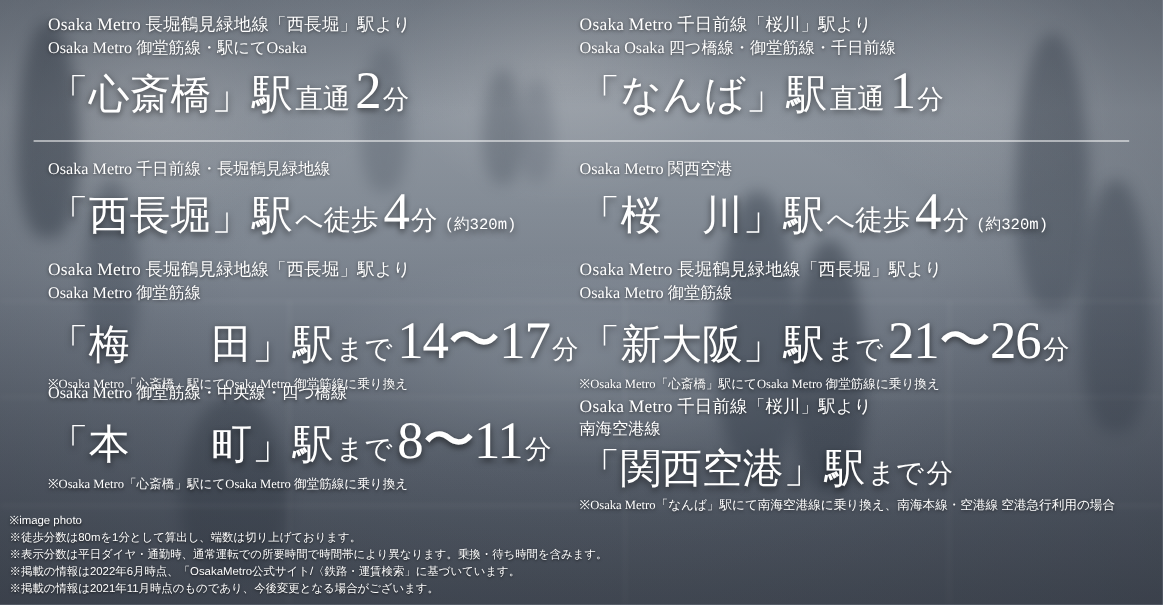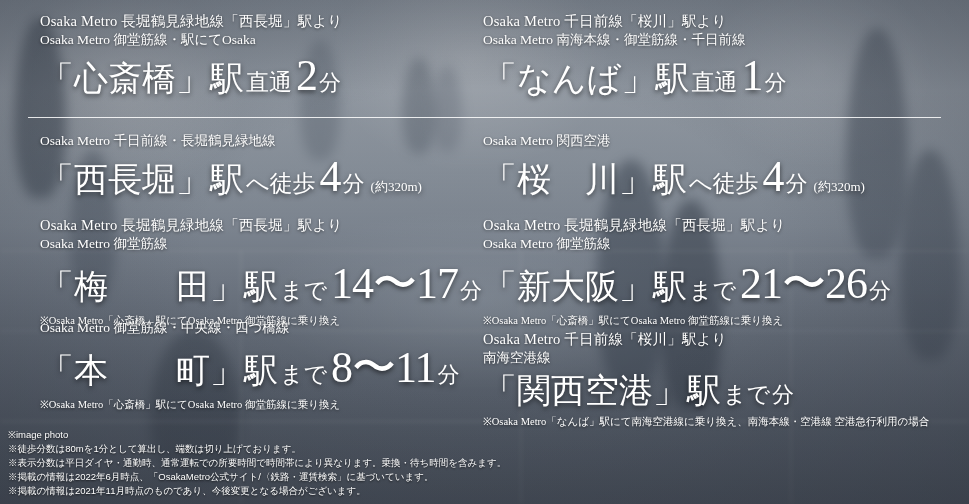--- a/index.html
+++ b/index.html
@@ -54,21 +54,21 @@
   }
   .line{
     display:flex;align-items:baseline;white-space:nowrap;
     text-shadow:0 2px 5px rgba(0,0,0,.6);
     margin-top:1px;
   }
   .sta{font-size:34px;letter-spacing:0px;}
   .mid{font-size:23px;margin:0 2px;}
   .num{font-size:44px;letter-spacing:-1px;margin:0 2px;}
   .fun{font-size:22px;}
-  .approx{font-size:13px;margin-left:6px;}
+  .approx{font-size:13px;margin-left:6px;font-family:Liberation Mono, monospace;}
   .note{
     font-size:10.5px;line-height:1.3;margin-top:1px;
     text-shadow:0 1px 3px rgba(0,0,0,.6);
     white-space:nowrap;
   }
 
   
   .footer{
     position:absolute;left:8px;bottom:6px;width:700px;
     font-family:"Liberation Sans", sans-serif;
@@ -113,21 +113,21 @@
     <div class="line">
       <span class="sta">「心斎橋」駅</span>
       <span class="mid">直通</span>
       <span class="num">2</span>
       <span class="fun">分</span>
     </div>
   </div>
 
   <div class="blk" style="left:483px;top:12px;">
     <div class="hdr">Osaka Metro 千日前線「桜川」駅より</div>
-    <div class="sub">Osaka Metro 南海本線・御堂筋線・千日前線</div>
+    <div class="sub">Osaka Osaka 四つ橋線・御堂筋線・千日前線</div>
     <div class="line">
       <span class="sta">「なんば」駅</span>
       <span class="mid">直通</span>
       <span class="num">1</span>
       <span class="fun">分</span>
     </div>
   </div>
 
   <div class="blk" style="left:40px;top:131px;">
     <div class="sub">Osaka Metro 千日前線・長堀鶴見緑地線</div>

